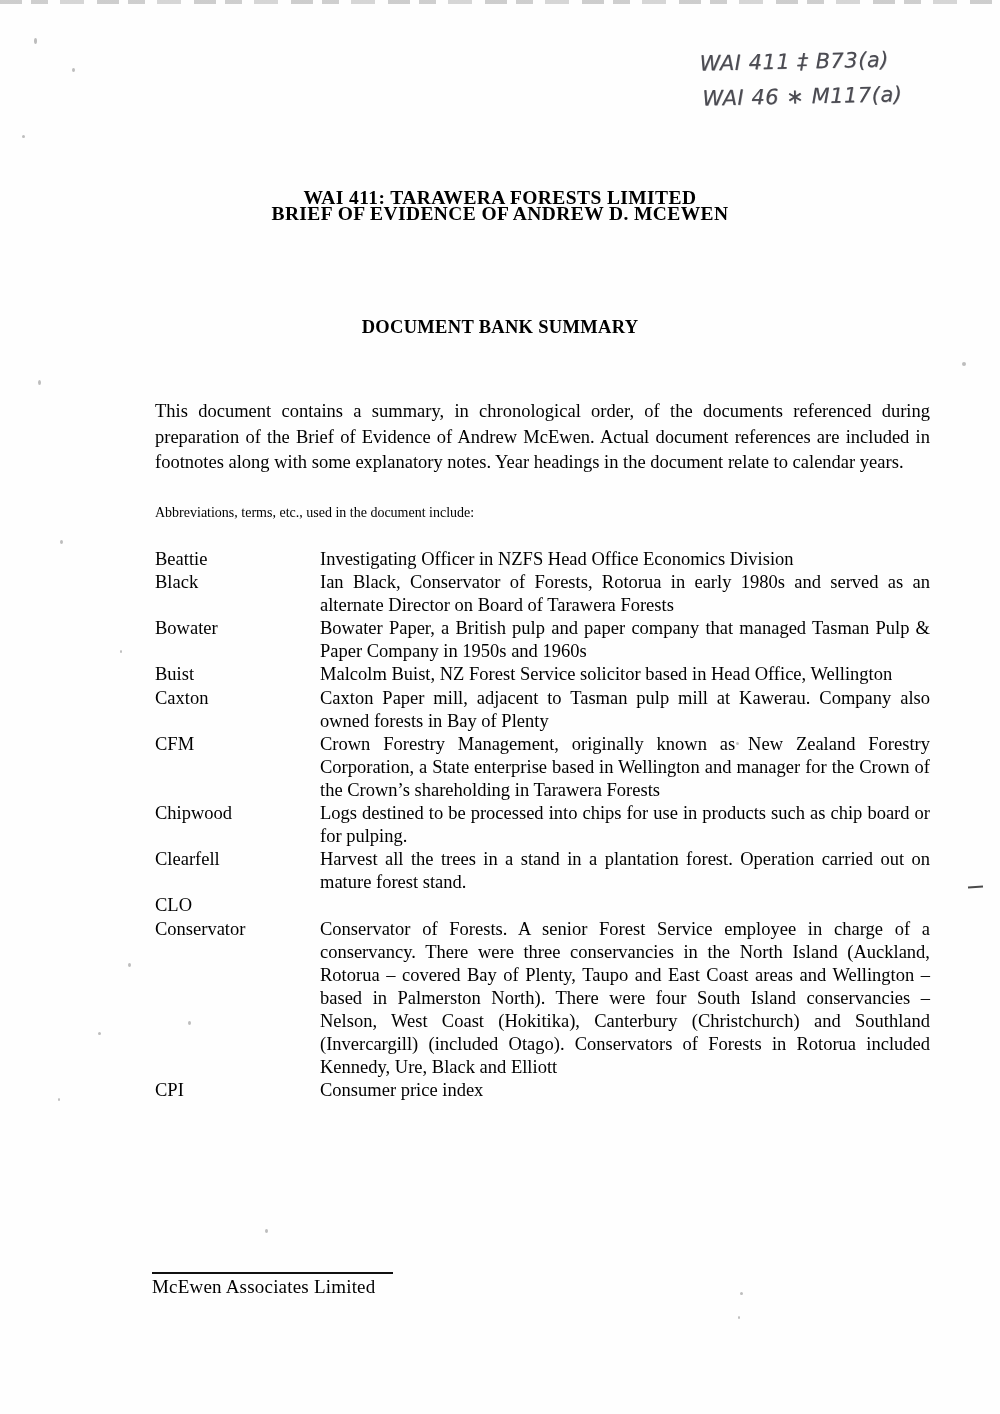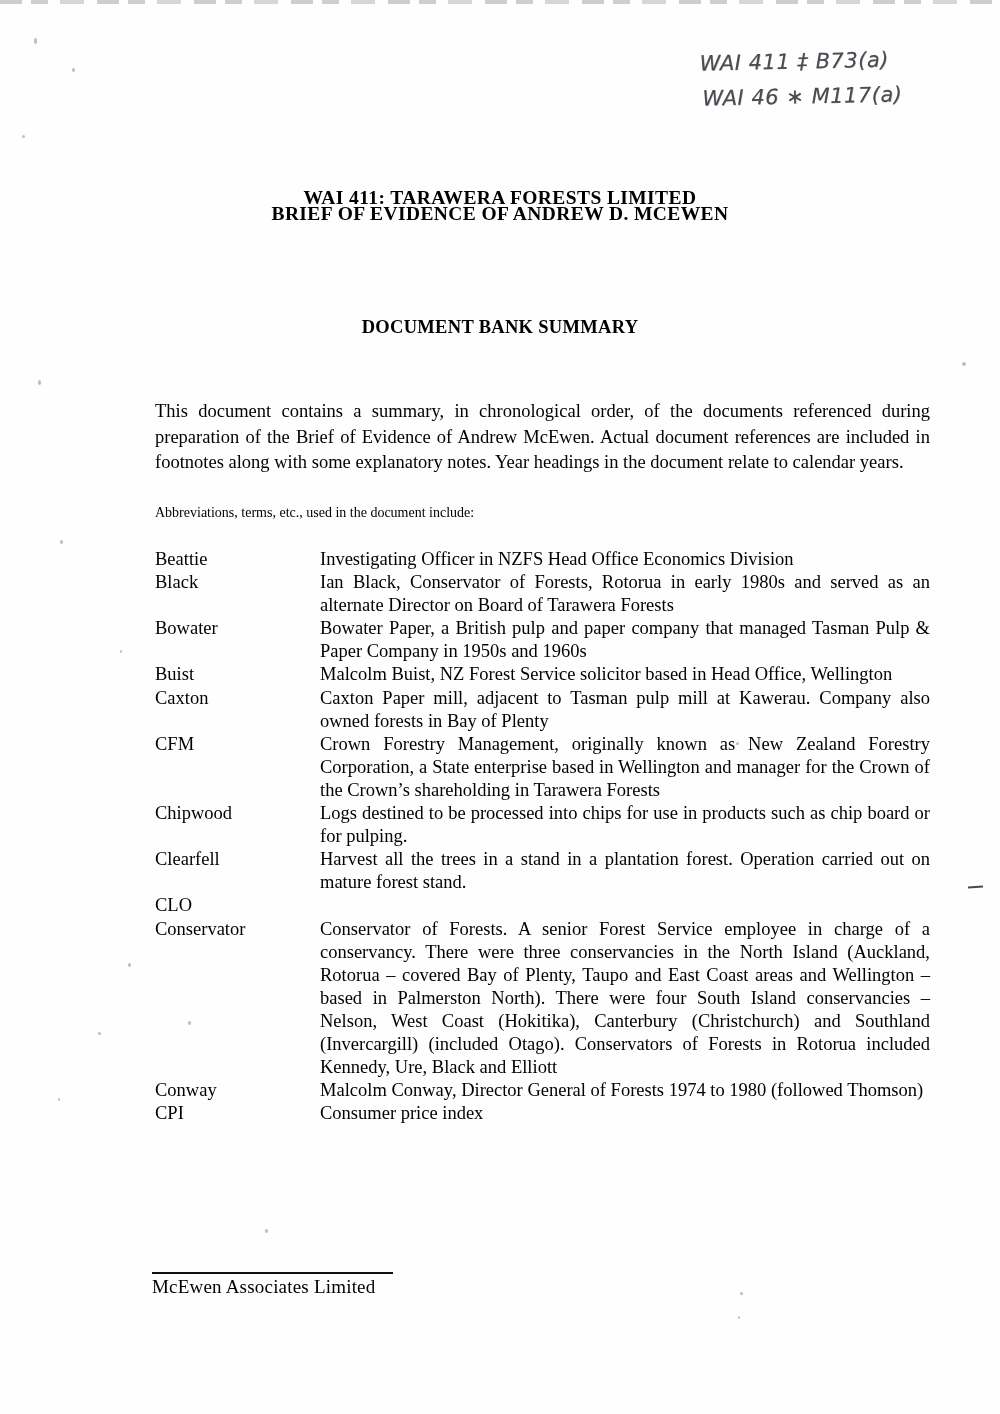--- a/index.html
+++ b/index.html
@@ -231,24 +231,20 @@
         <div class="gloss-def">Harvest all the trees in a stand in a plantation forest.  Operation carried out on mature forest stand.</div>
       </div>
       <div class="gloss-row">
         <div class="gloss-term">CLO</div>
       </div>
       <div class="gloss-row">
         <div class="gloss-term">Conservator</div>
         <div class="gloss-def">Conservator of Forests.  A senior Forest Service employee in charge of a conservancy.   There were three conservancies in the North Island (Auckland, Rotorua – covered Bay of Plenty, Taupo and East Coast areas and Wellington – based in Palmerston North).  There were four South Island conservancies – Nelson, West Coast (Hokitika), Canterbury (Christchurch) and Southland (Invercargill) (included Otago).  Conservators of Forests in Rotorua included Kennedy, Ure, Black and Elliott</div>
       </div>
       <div class="gloss-row">
-        <div class="gloss-term">Conway</div>
-        <div class="gloss-def">Malcolm Conway, Director General of Forests 1974 to 1980 (followed Thomson)</div>
-      </div>
-      <div class="gloss-row">
         <div class="gloss-term">CPI</div>
         <div class="gloss-def nojust">Consumer price index</div>
       </div>
     </div>
 
   <div id="footer">
     <div id="footer-rule"></div>
     <div id="footer-text">McEwen Associates Limited</div>
   </div>
 

